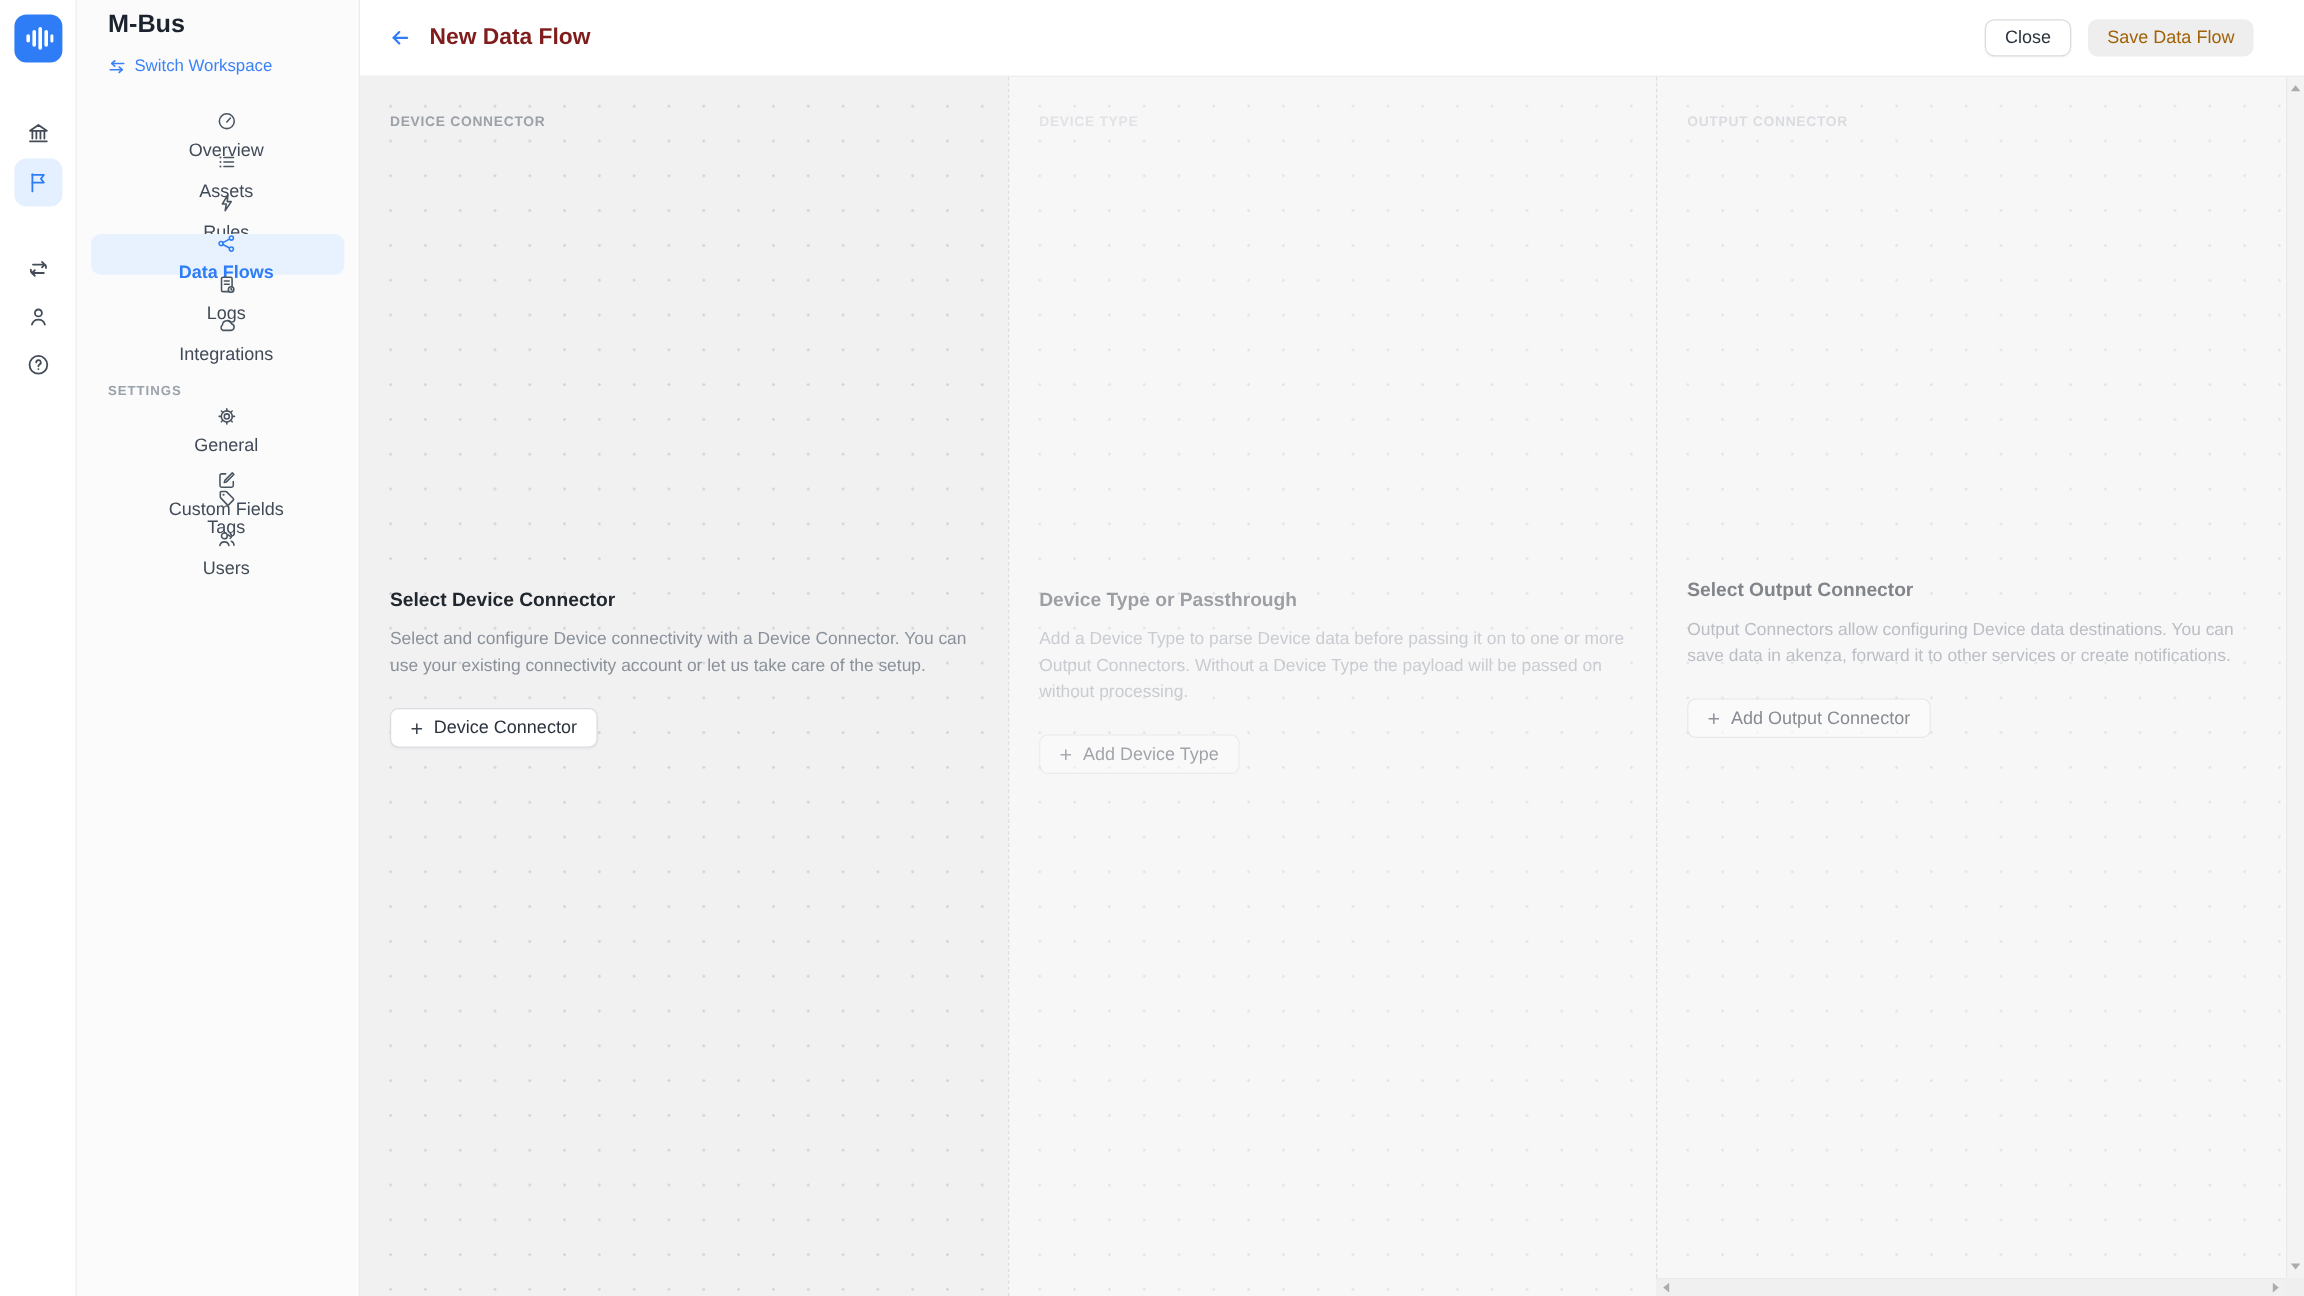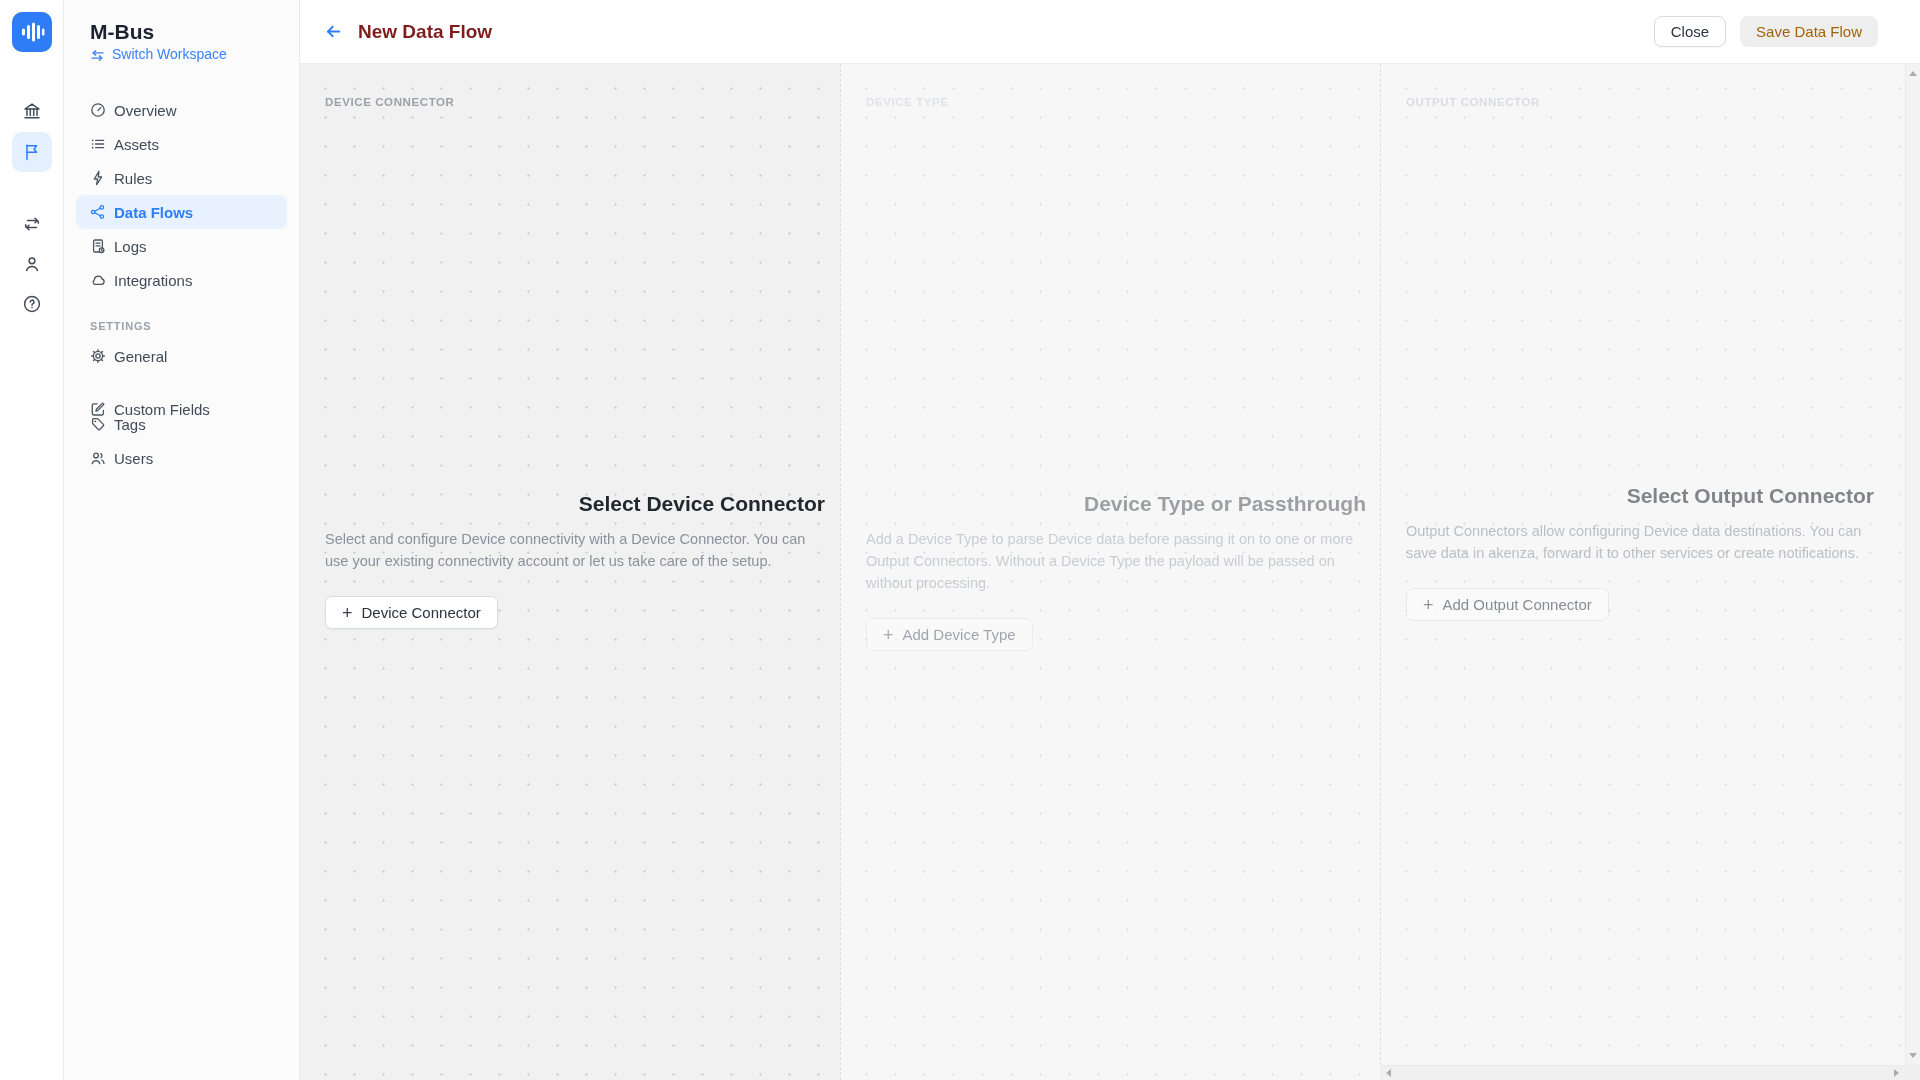--- a/index.html
+++ b/index.html
@@ -12,28 +12,28 @@
   .logo { position:absolute; left:12px; top:12px; width:40px; height:40px;
     border-radius:10px; background:#2e7df6; display:flex; align-items:center; justify-content:center; }
   .rail-btn { position:absolute; left:12px; width:40px; height:40px; border-radius:10px;
     display:flex; align-items:center; justify-content:center; color:#434c57; }
   .rail-btn.active { background:#e4efff; color:#2e7df6; }
   .rail-btn svg { stroke:currentColor; fill:none; stroke-width:1.5; stroke-linecap:round; stroke-linejoin:round; }
 
   
   .sidebar { position:absolute; left:64px; top:0; width:236px; height:1080px;
     background:#fbfbfc; border-right:1px solid #ebebec; z-index:20; }
-  .ws-name { position:absolute; left:26px; top:20px; font-size:21px; font-weight:bold; color:#1b232e; }
+  .ws-name { position:absolute; left:26px; top:9px; font-size:21px; font-weight:bold; color:#1b232e; }
   .ws-switch { position:absolute; left:26px; top:46px; display:flex; align-items:flex-end; gap:7px;
     font-size:14px; color:#3b82f6; cursor:pointer; }
   .ws-switch svg { stroke:#3b82f6; fill:none; stroke-width:1.5; stroke-linecap:round; stroke-linejoin:round; }
 
   .nav-item { position:absolute; left:12px; right:12px; height:34px; border-radius:8px;
     display:flex; align-items:center; gap:8px; padding-left:14px;
-    font-size:15px; color:#414b57; cursor:pointer; }
+    font-size:15px; color:#414b57; cursor:pointer;flex-direction:column; }
   .nav-item svg { stroke:#4a5560; fill:none; stroke-width:1.3; stroke-linecap:round; stroke-linejoin:round; flex:none; }
   .nav-item.active { background:#e8f2fe; color:#2e7df6; font-weight:bold; }
   .nav-item.active svg { stroke:#2e7df6; }
   .section-label { position:absolute; left:26px; font-size:11px; font-weight:bold;
     letter-spacing:.8px; color:#9aa2ac; }
 
   
   .header { position:absolute; left:300px; top:0; right:0; height:64px; background:#fff;
     border-bottom:1px solid #ececec; display:flex; align-items:center; z-index:10;
     padding:0 42px 0 18px; }
@@ -60,21 +60,21 @@
     background-image:radial-gradient(#e3e4e5 1.1px, transparent 1.2px);
     background-size:29px 29px; background-position:11px 10px;
     border-left:1px dashed #dddee0; }
   .col-label { position:absolute; left:25px; top:32px; font-size:11.5px; font-weight:bold;
     letter-spacing:.6px; color:#9ca1a8; }
   .faded .col-label { color:#c3c7cc; }
 
   .lane-content { position:absolute; left:25px; top:428px; width:500px; }
   .col3 .lane-content { top:420px; width:468px; }
   .faded .lane-content, .faded-more .lane-content { }
-  .lane-heading { font-size:21px; font-weight:bold; color:#21272e; margin-bottom:12px;text-align:right; }
+  .lane-heading { font-size:16px; font-weight:bold; color:#21272e; margin-bottom:12px; }
   .lane-desc { font-size:14.5px; line-height:22px; color:#8a919a; margin-bottom:24px; }
   .lane-btn { height:33px; border-radius:7px; background:#fff; border:1px solid #d9dce1;
     display:inline-flex; align-items:center; gap:9px; padding:0 16px; font-size:15px;
     color:#2a323c; font-family:inherit; cursor:pointer;
     box-shadow:0 1px 2px rgba(20,30,40,.05); }
   .lane-btn .plus { font-size:18px; font-weight:400; line-height:1; color:#3a424c; }
   .faded2 { opacity:.42; }
   .faded3 { opacity:.55; }
   .faded2 .lane-btn, .faded3 .lane-btn { cursor:default; box-shadow:none; background:#fdfdfd; }
 

